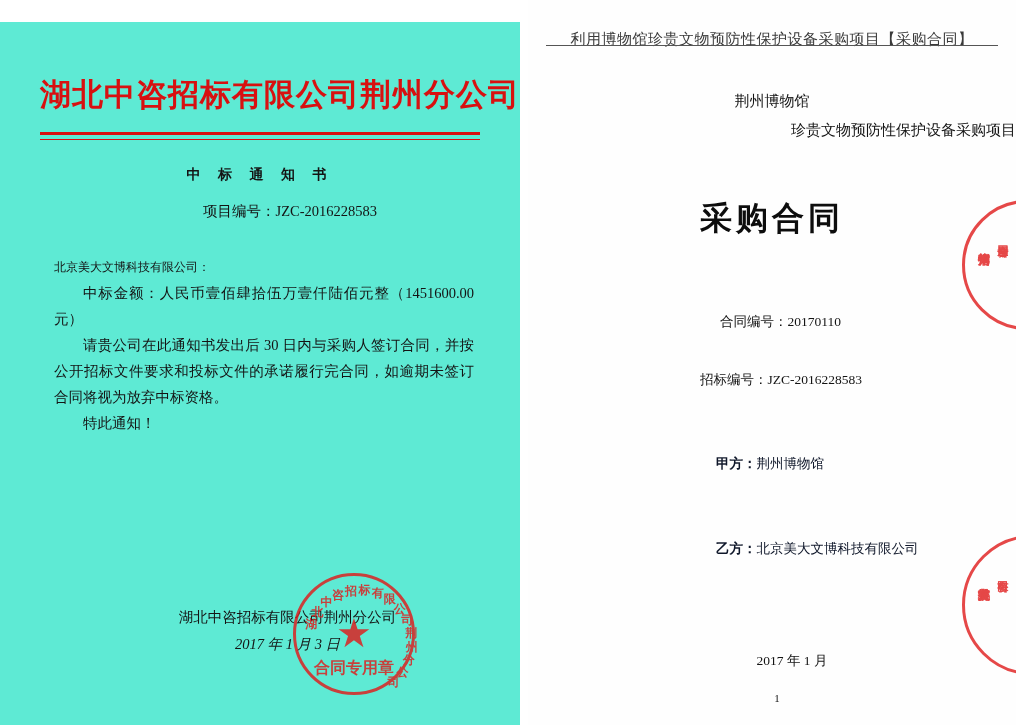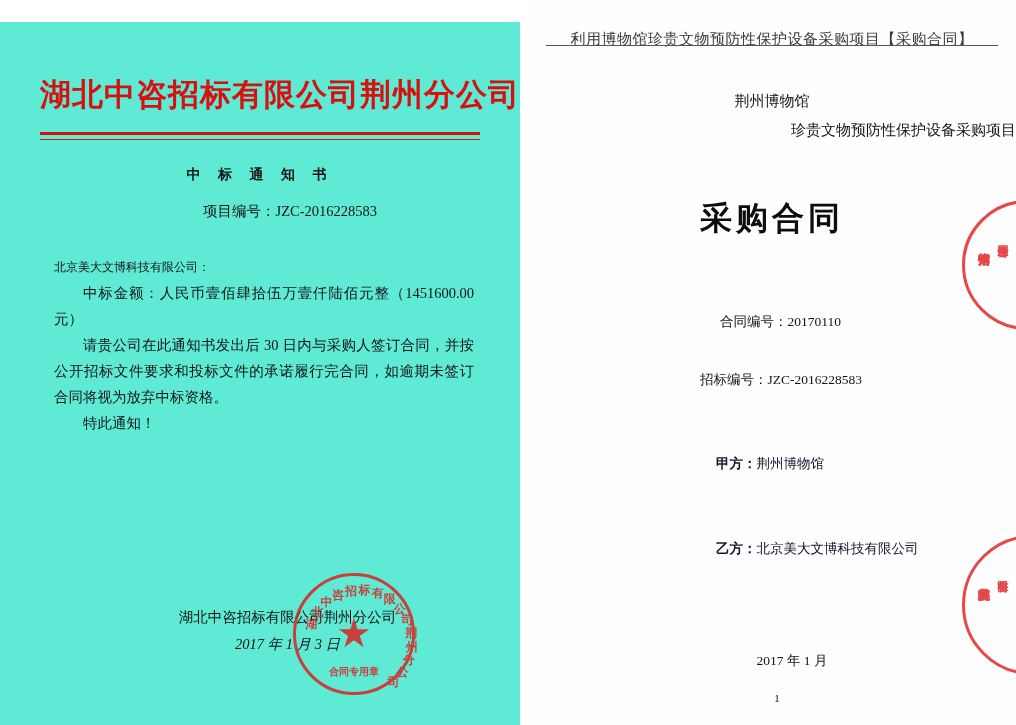--- a/index.html
+++ b/index.html
@@ -178,21 +178,21 @@
     font-weight: bold;
     transform-origin: 0 0;
     white-space: nowrap;
   }
   .seal-bottom-text {
     position: absolute;
     left: 0;
     bottom: 13px;
     width: 100%;
     text-align: center;
-    font-size: 10px;
+    font-size: 16px;
     font-weight: bold;
   }
 
   
   #page-gap {
     position: absolute;
     left: 520px;
     top: 0;
     width: 8px;
     height: 725px;

